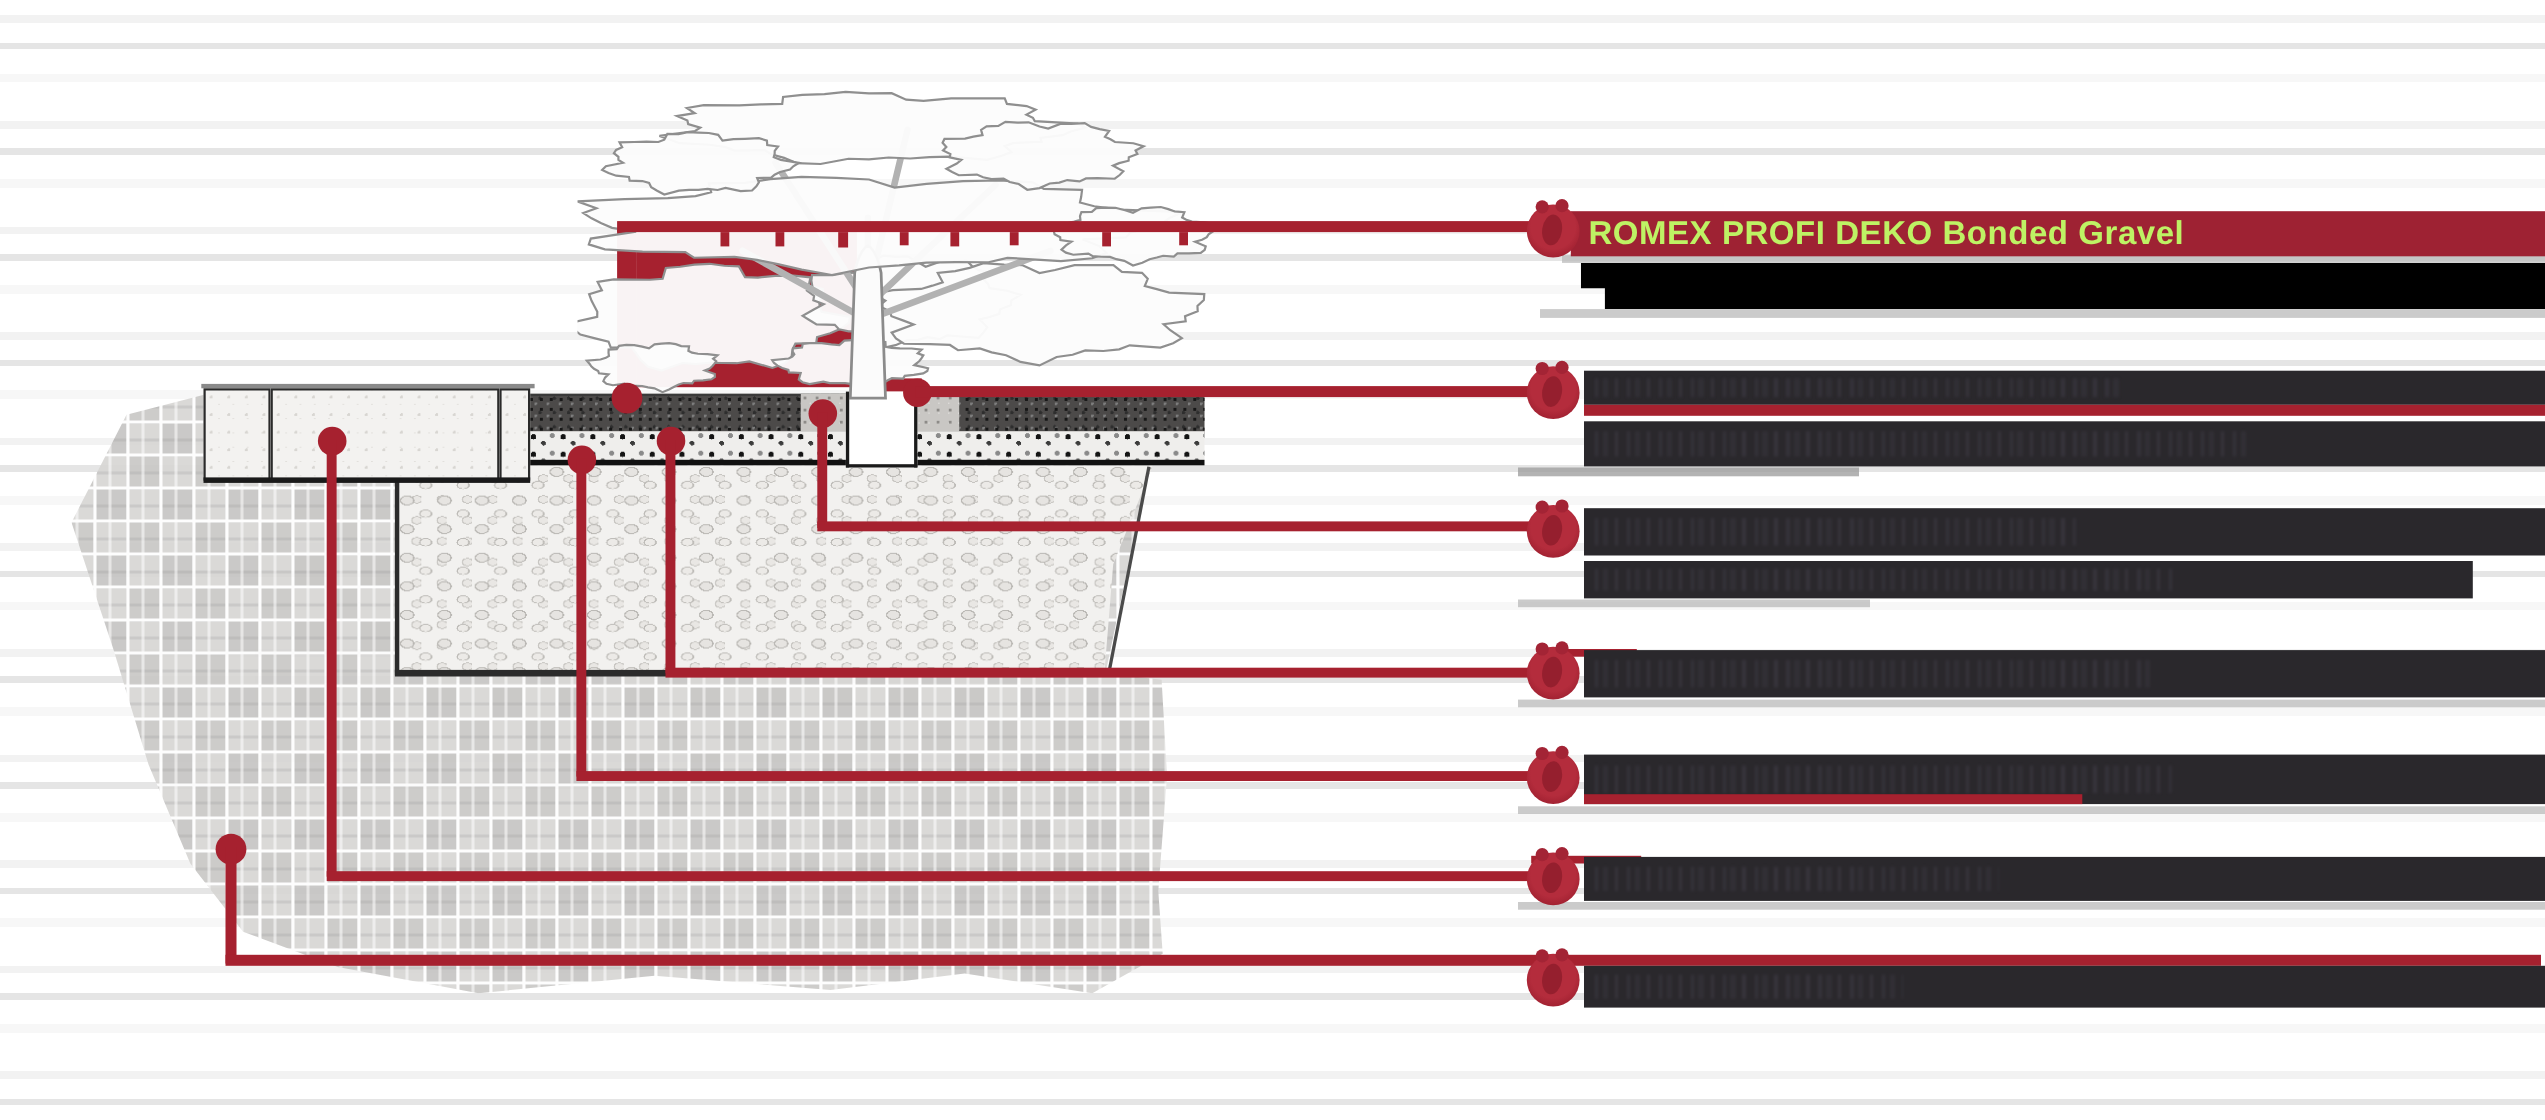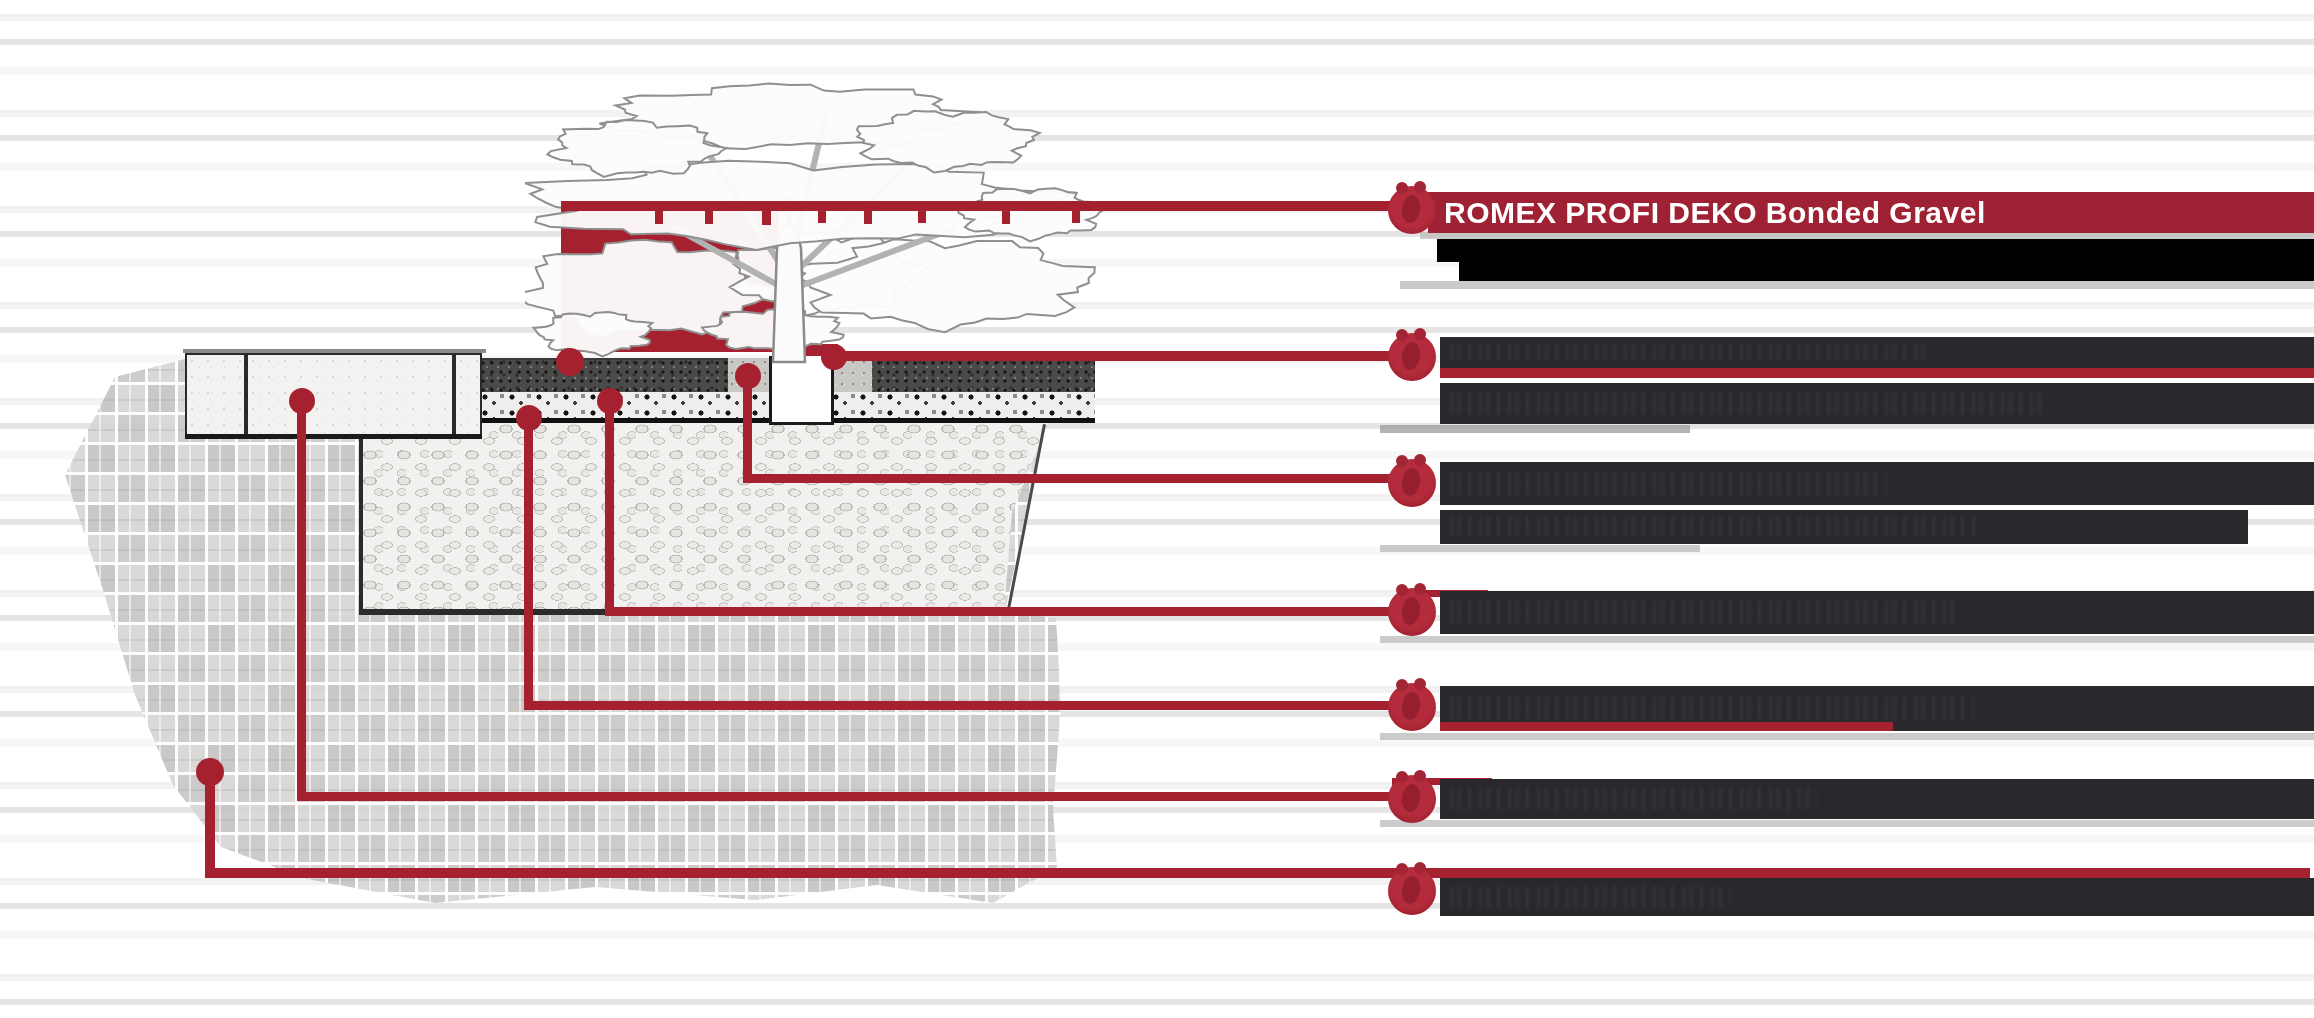--- a/index.html
+++ b/index.html
@@ -70,21 +70,21 @@
   
   .red{background:#A6212F;}
   .dot{background:#A6212F;border-radius:50%;}
   .marker{width:48px;height:48px;border-radius:50%;
     background:radial-gradient(circle at 50% 42%,#b42c3c 0 55%,#8d1626 100%);}
   .marker::after{content:"";position:absolute;left:14px;top:9px;width:18px;height:28px;
     border-radius:50%;background:#7c1522;opacity:.55;transform:rotate(8deg);}
   .marker::before{content:"";position:absolute;left:8px;top:-4px;width:12px;height:12px;border-radius:50%;
     background:#a32435;box-shadow:18px -1px 0 #a32435;}
   
-  .band{background:#9E2233;color:#ffffff;font-weight:bold;font-size:30px;line-height:41px;
+  .band{background:#9E2233;color:#bef264;font-weight:bold;font-size:30px;line-height:41px;
     padding-left:16px;box-sizing:border-box;letter-spacing:.5px;}
   .bar{background:#2A282C;overflow:hidden;}
   .bar.black{background:#000;}
   .ghost{position:absolute;left:10px;top:22%;height:56%;
     background:repeating-linear-gradient(90deg,#3a3740 0 3px,rgba(0,0,0,0) 3px 7px,#353239 7px 12px,rgba(0,0,0,0) 12px 18px,#3c3942 18px 21px,rgba(0,0,0,0) 21px 29px);
     filter:blur(1.6px);opacity:.75;}
   .shadowband{background:#b9b9b9;opacity:.75;}
 </style>
 </head>
 <body>

